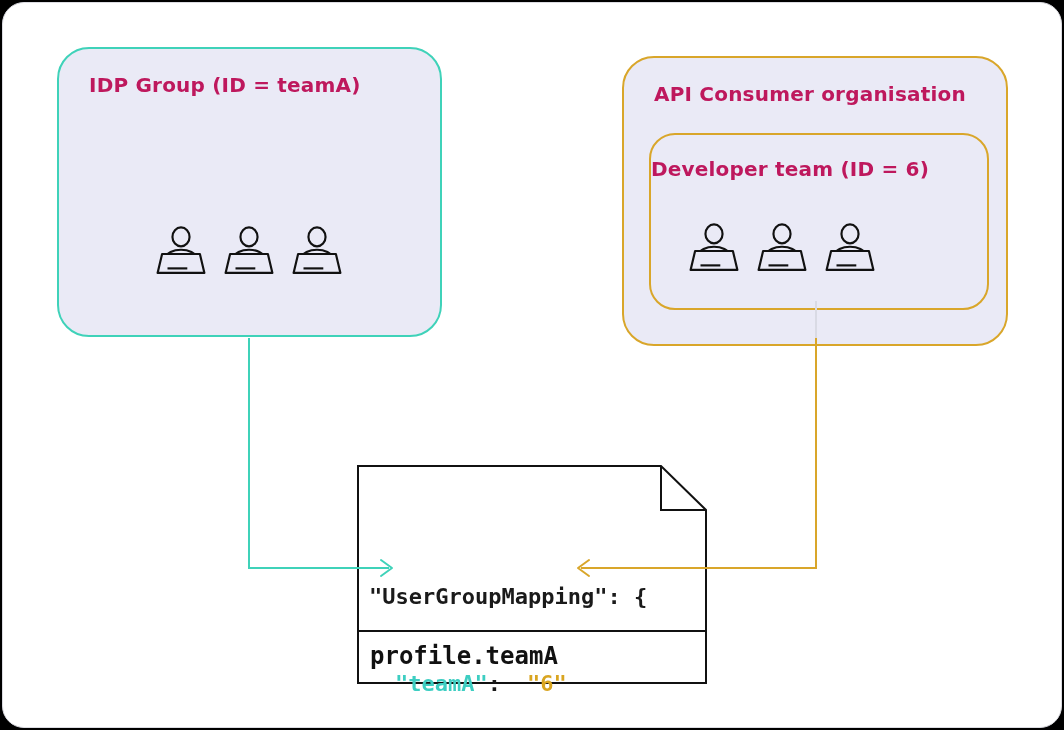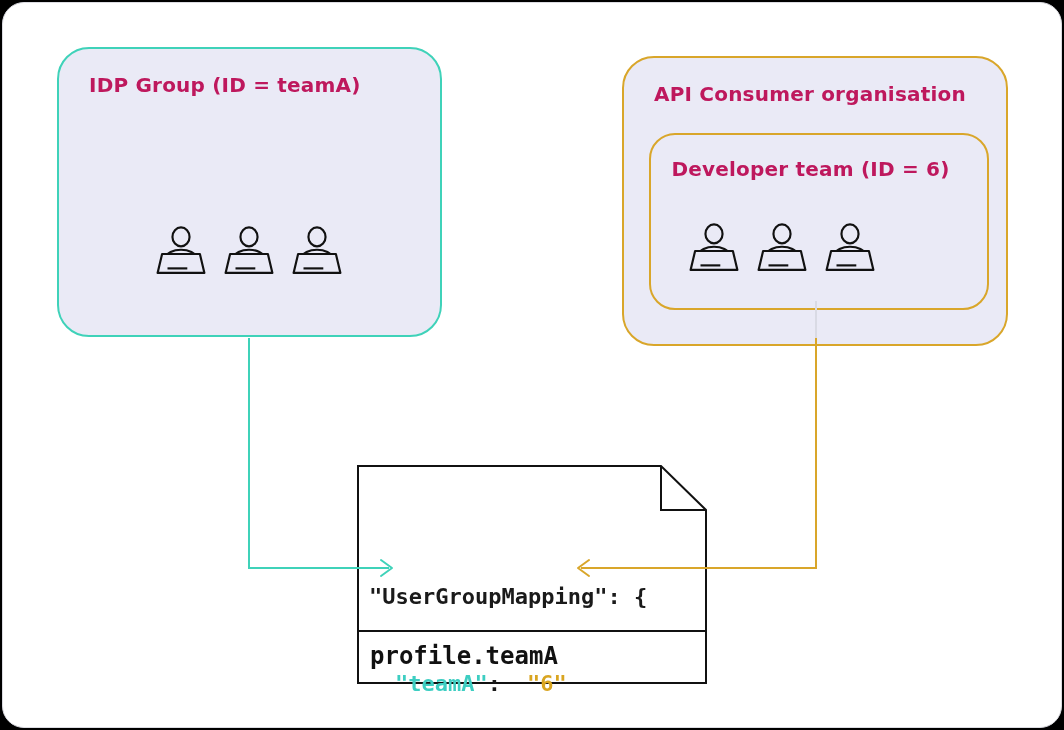--- a/index.html
+++ b/index.html
@@ -19,21 +19,21 @@
   .panel.gold{border-color:#D9A62A;}
   .panel-title{
     position:absolute;top:24px;left:30px;font-size:20px;font-weight:600;
     color:#be185d;letter-spacing:.2px;white-space:nowrap;
   }
   .inner-panel{
     position:absolute;left:25px;top:75px;width:340px;height:177px;
     border-radius:26px;border:2px solid #D9A62A;background:#EAEAF6;
     box-sizing:border-box;
   }
-  .inner-panel .panel-title{top:22px;left:0;right:17px;text-align:center;}
+  .inner-panel .panel-title{top:22px;left:0;right:17px;}
   .icons-row{
     position:absolute;display:flex;gap:14px;
   }
   .person{width:54px;height:58px;display:block;}
   .doc-wrap{position:absolute;left:357px;top:465px;width:352px;height:220px;}
   .doc-svg{position:absolute;left:0;top:0;}
   .code{
     position:absolute;left:12px;top:59px;
     font-family:"DejaVu Sans Mono","Liberation Mono",monospace;
     font-weight:bold;font-size:22px;line-height:29px;color:#1a1a1a;

